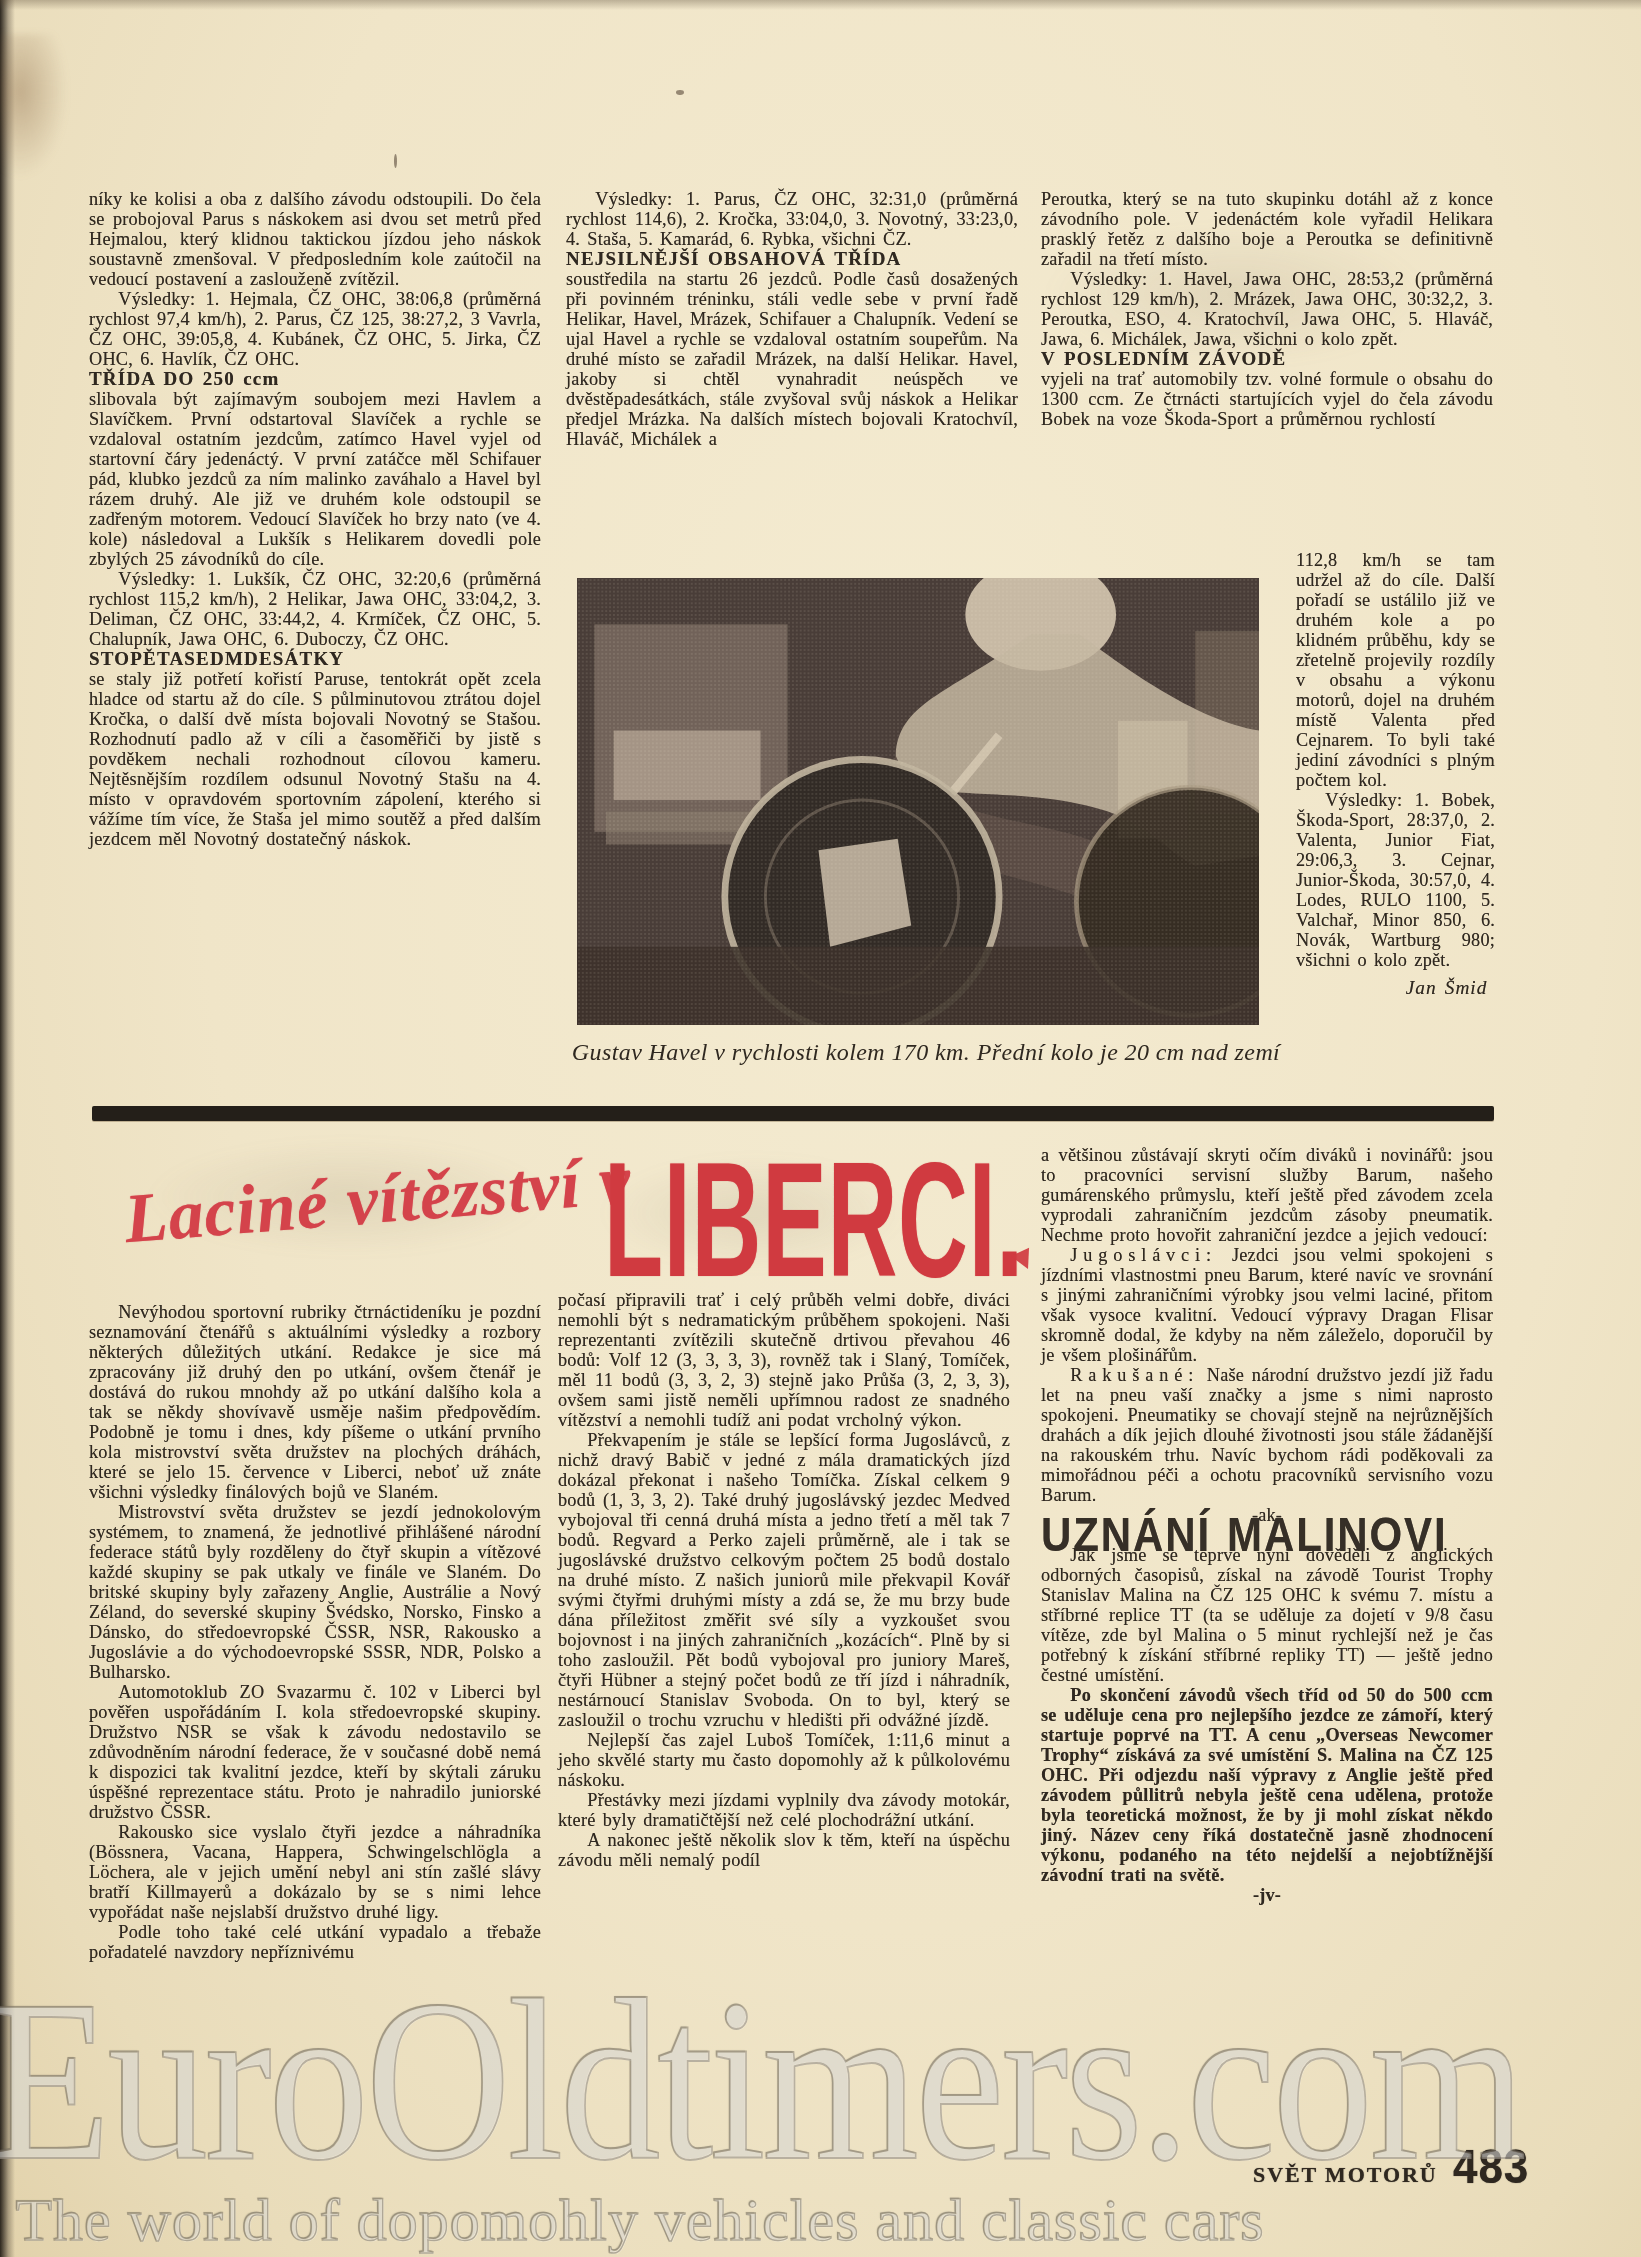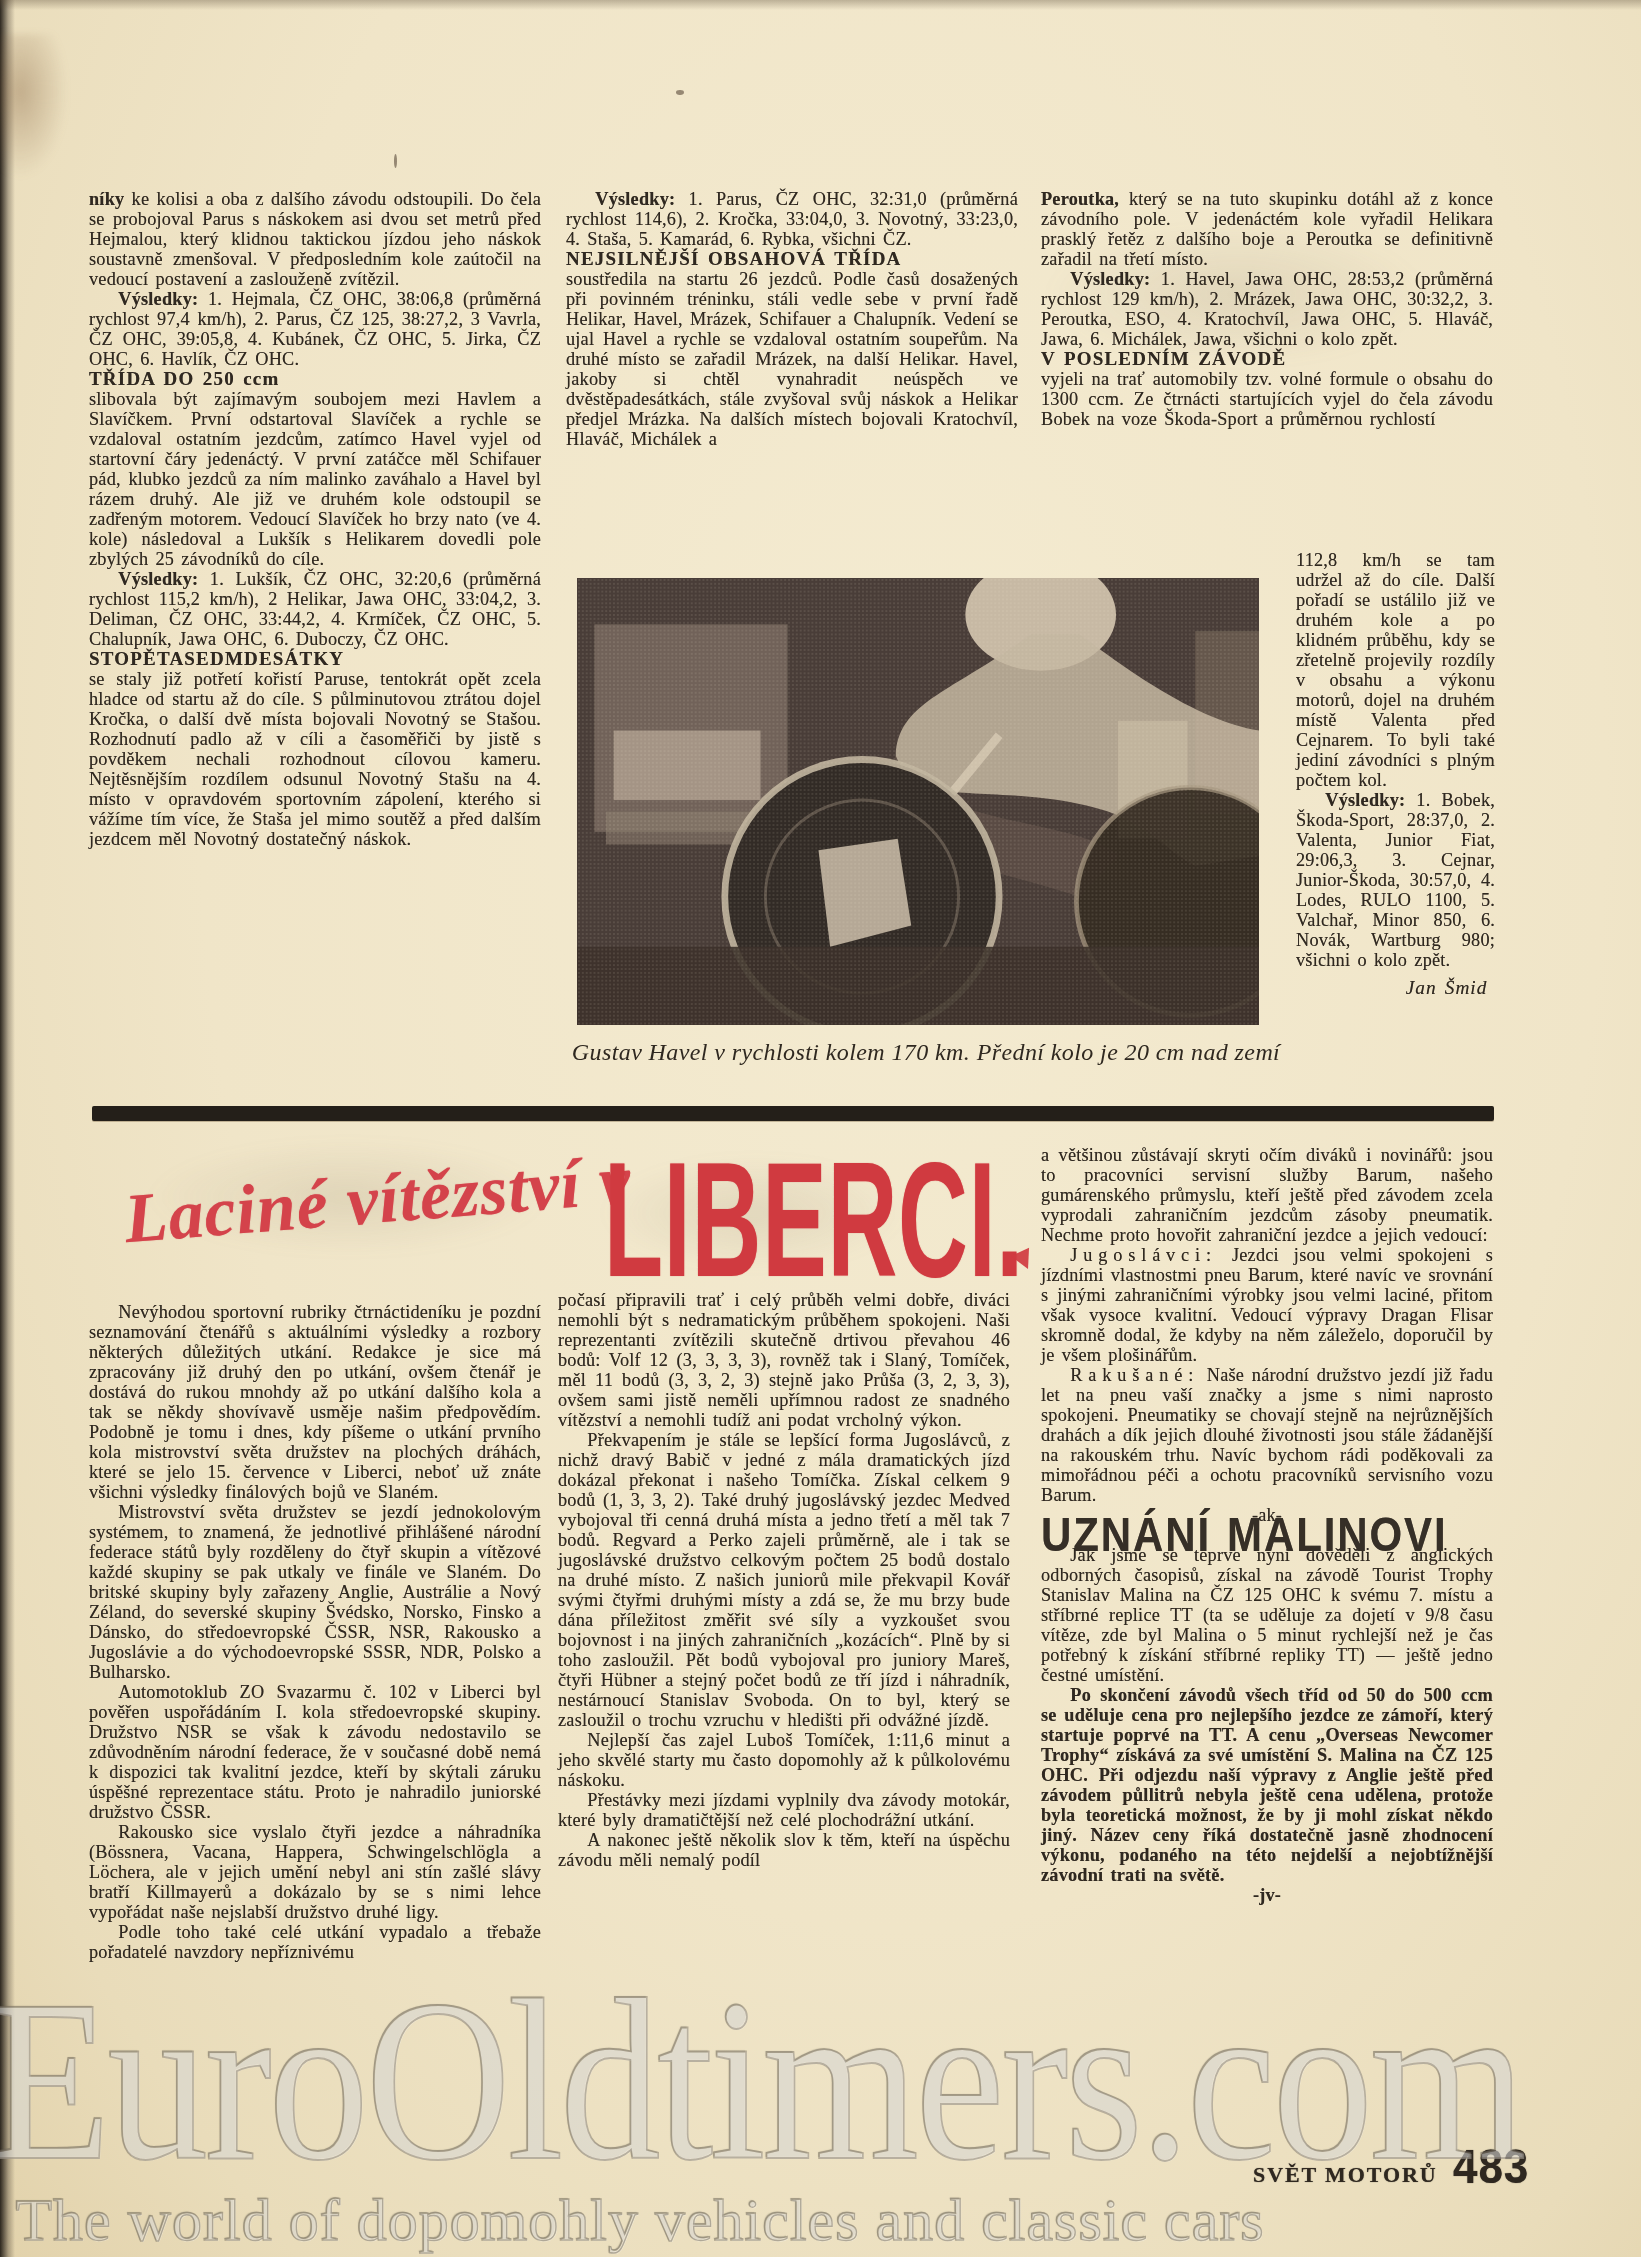--- a/index.html
+++ b/index.html
@@ -18,21 +18,21 @@
   .corner-smudge{position:absolute;left:0;top:34px;width:68px;height:145px;
     background:radial-gradient(ellipse at 30% 40%, rgba(130,95,60,.38), transparent 70%);filter:blur(3.9px);}
   .speck{position:absolute;background:#4a3b2c;border-radius:50%;opacity:.55;}
   .ghost{position:absolute;background:radial-gradient(ellipse, rgba(125,110,85,.14), transparent 70%);filter:blur(6.8px);}
 
   
   .col{position:absolute;text-align:justify;font-size:18.3px;line-height:20px;
     word-spacing:2.4px;letter-spacing:0.2px;}
   .col p{margin:0;text-shadow:0 0 0.5px rgba(47,40,32,.55);}
   .ind{text-indent:1.6em;}
-  .lead{font-weight:bold;}
+  .lead{font-weight:normal;}
   .spaced{letter-spacing:.32em;}
   .col-heading{font-weight:bold;font-size:19px;letter-spacing:1.2px;margin:10.6px 0 6.8px;
     text-indent:0;white-space:nowrap;}
   .tail-right{text-align:center;margin-top:-20px;}
   .bold-par{font-weight:bold;}
 
   
   #photo{position:absolute;left:577px;top:578px;width:682px;height:447px;
     box-shadow:inset 0 0 17.4px rgba(20,12,8,.55);}
   #photo svg{display:block;width:100%;height:100%;filter:blur(0.7px) contrast(.96);}

